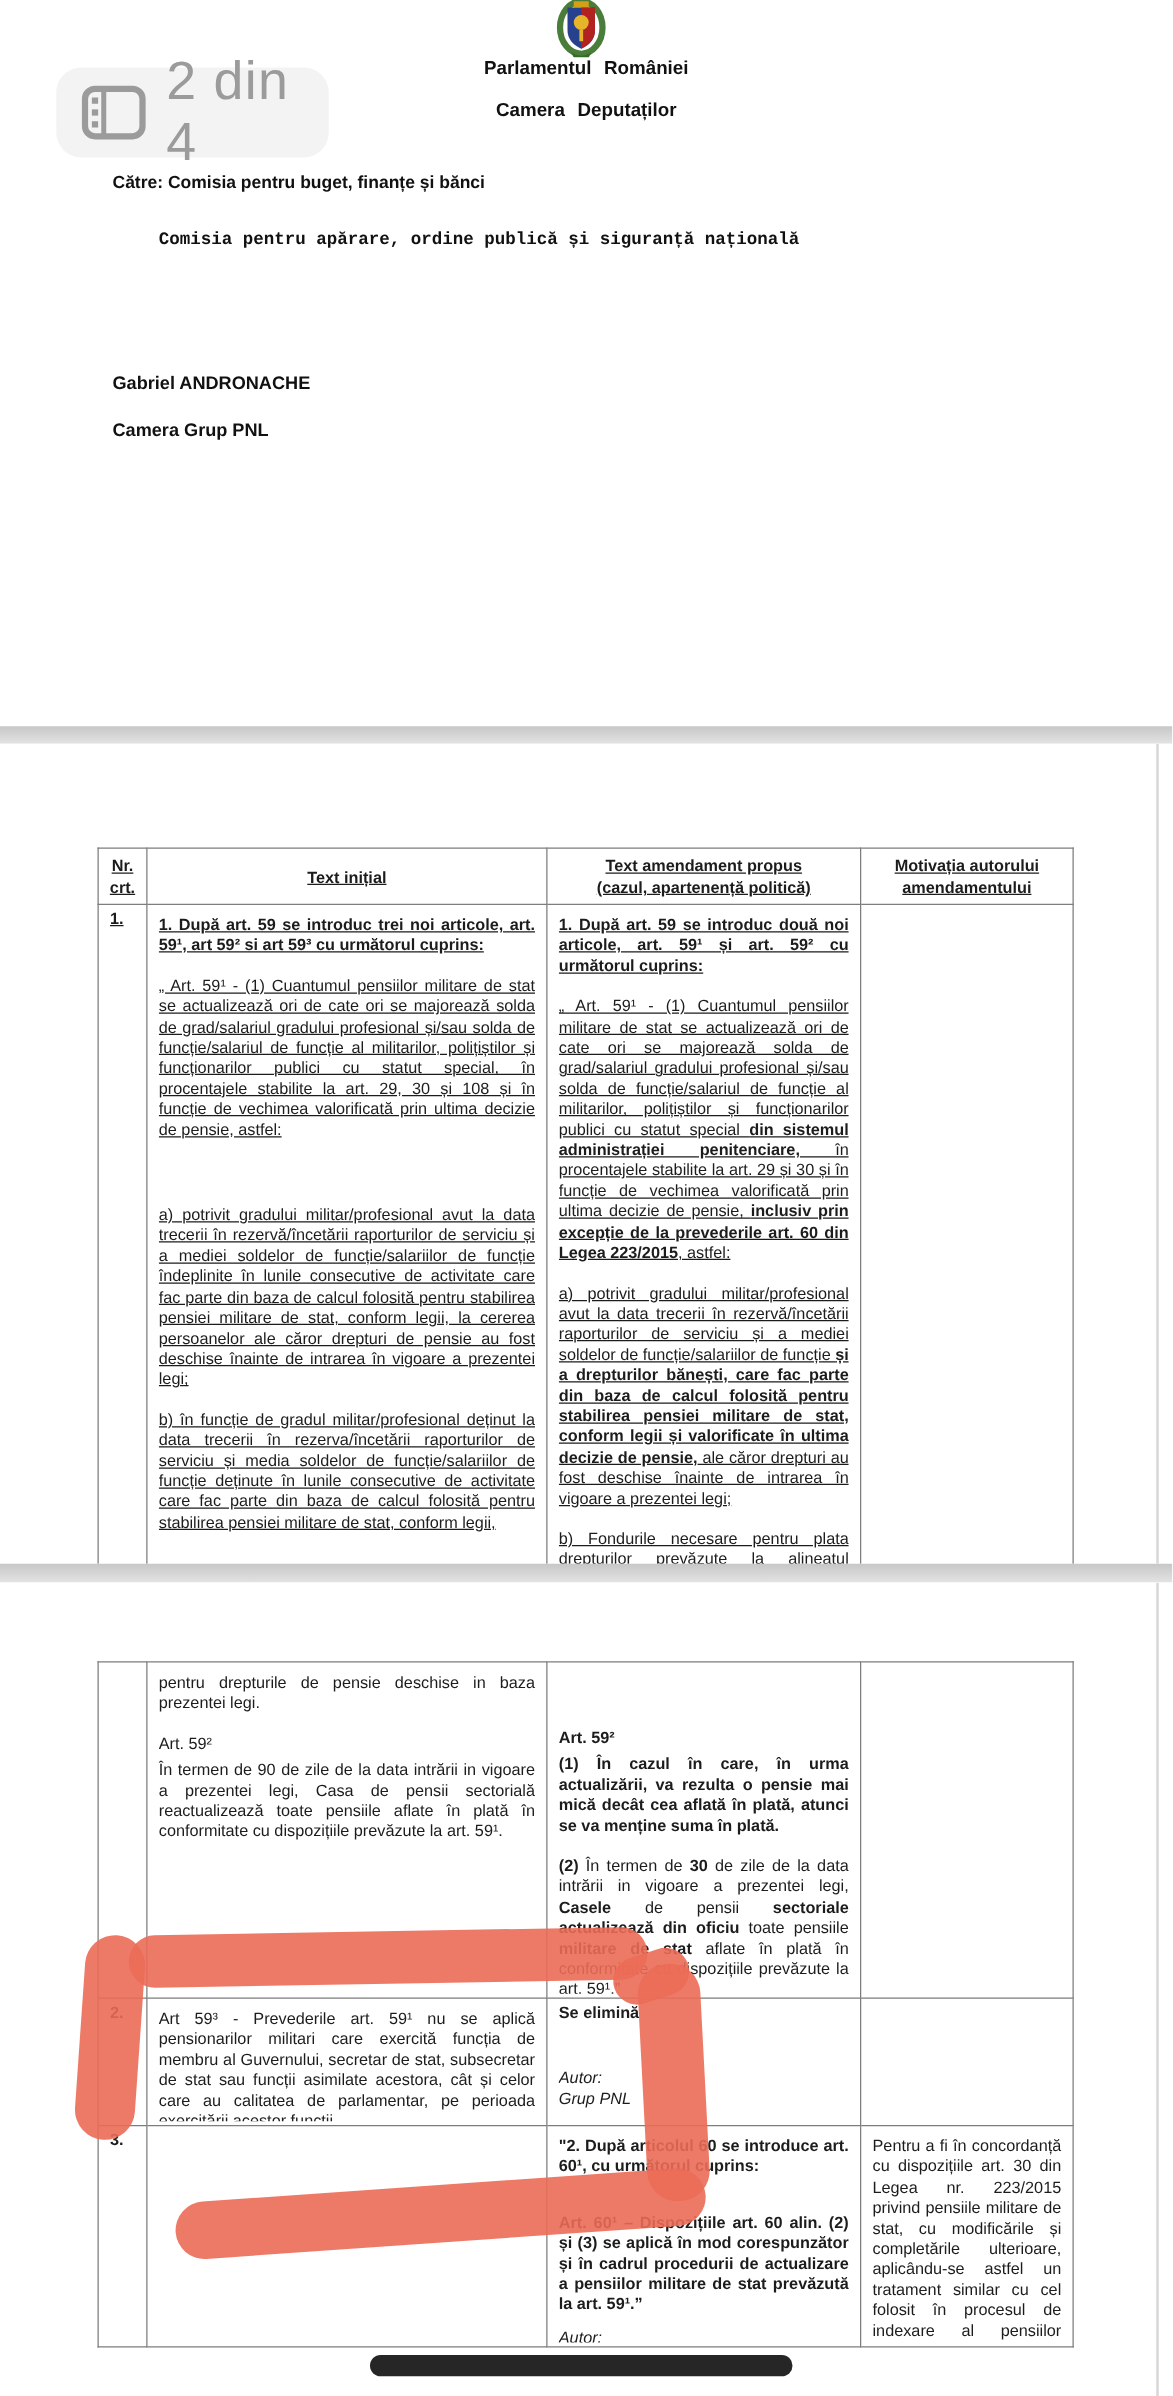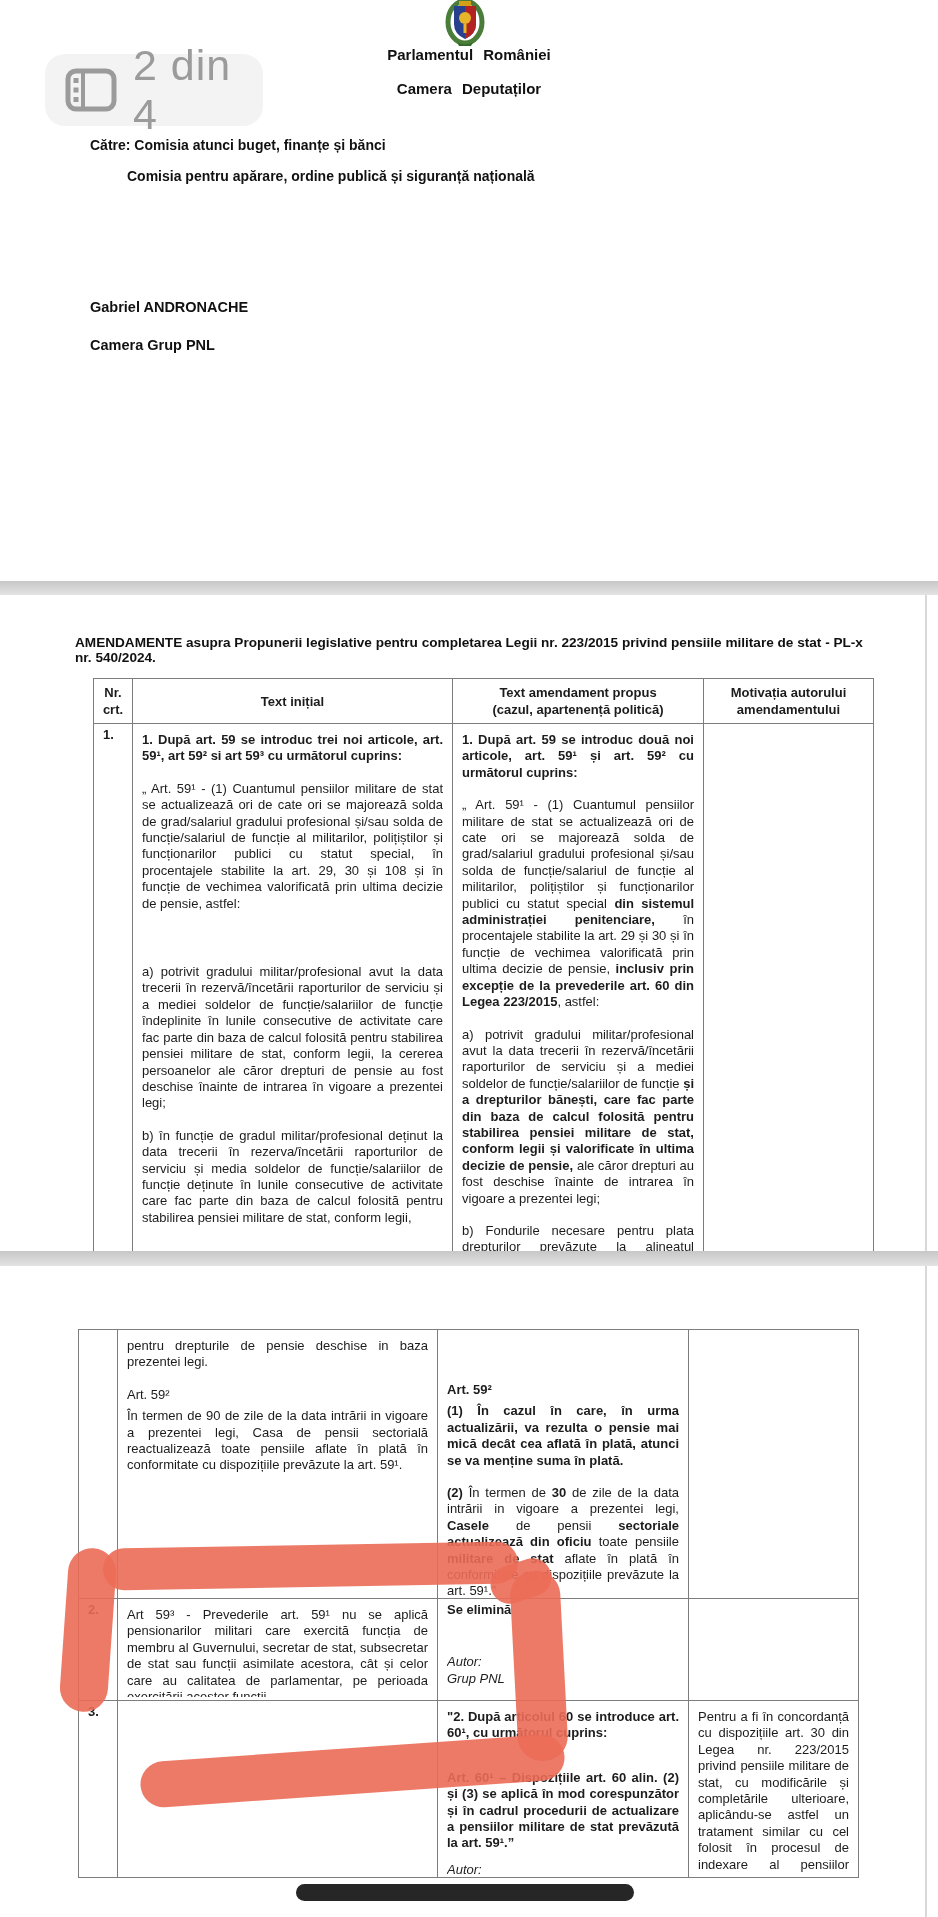--- a/index.html
+++ b/index.html
@@ -65,36 +65,35 @@
           <rect x="3" y="3" width="46" height="38" rx="8" fill="none" stroke="#9b9b9b" stroke-width="5"></rect>
           <line x1="18" y1="4" x2="18" y2="40" stroke="#9b9b9b" stroke-width="4"></line>
           <rect x="8.5" y="10" width="5" height="5" fill="#9b9b9b"></rect>
           <rect x="8.5" y="19.5" width="5" height="5" fill="#9b9b9b"></rect>
           <rect x="8.5" y="29" width="5" height="5" fill="#9b9b9b"></rect>
         </svg>
       </span>
       <span class="badge-label">2 din 4</span>
     </div>
 
-    <div class="abs addr" style="left:90px;top:137px;">Către: Comisia atunci buget, finanțe și bănci</div>
-    <div class="abs addr" style="left:127px;top:168px;">Comisia pentru apărare, ordine publică și siguranță națională</div>
+    <div class="abs addr" style="left:90px;top:137px;">Către: Comisia pentru buget, finanțe și bănci</div>
+    <div class="abs addr" style="left:127px;top:184px;font-family:Liberation Mono, monospace;">Comisia pentru apărare, ordine publică și siguranță națională</div>
 
 
     <div class="abs signer" style="top:299px;">Gabriel ANDRONACHE</div>
     <div class="abs signer" style="top:337px;">Camera Grup PNL</div>
   </div>
 
   <div class="band" style="top:581px;height:14px;"></div>
 
   <div class="page" style="top:595px;height:656px;">
     <div class="edge" style="left:925px;"></div>
 
-    <div class="abs tbl-title" style="top:40px;width:790px;">AMENDAMENTE asupra Propunerii legislative pentru completarea Legii nr. 223/2015 privind pensiile militare de stat - PL-x nr. 540/2024.</div>
-
-    <table class="amend" style="left:93px;top:83px;width:780px;">
+
+    <table class="amend" style="left:78px;top:83px;width:780px;text-decoration:underline;">
       <colgroup>
           <col style="width:39px">
           <col style="width:320px">
           <col style="width:251px">
           <col style="width:170px">
         </colgroup>
       <tbody>
           <tr style="height:45px;">
         <th>
               <div>Nr.</div>

